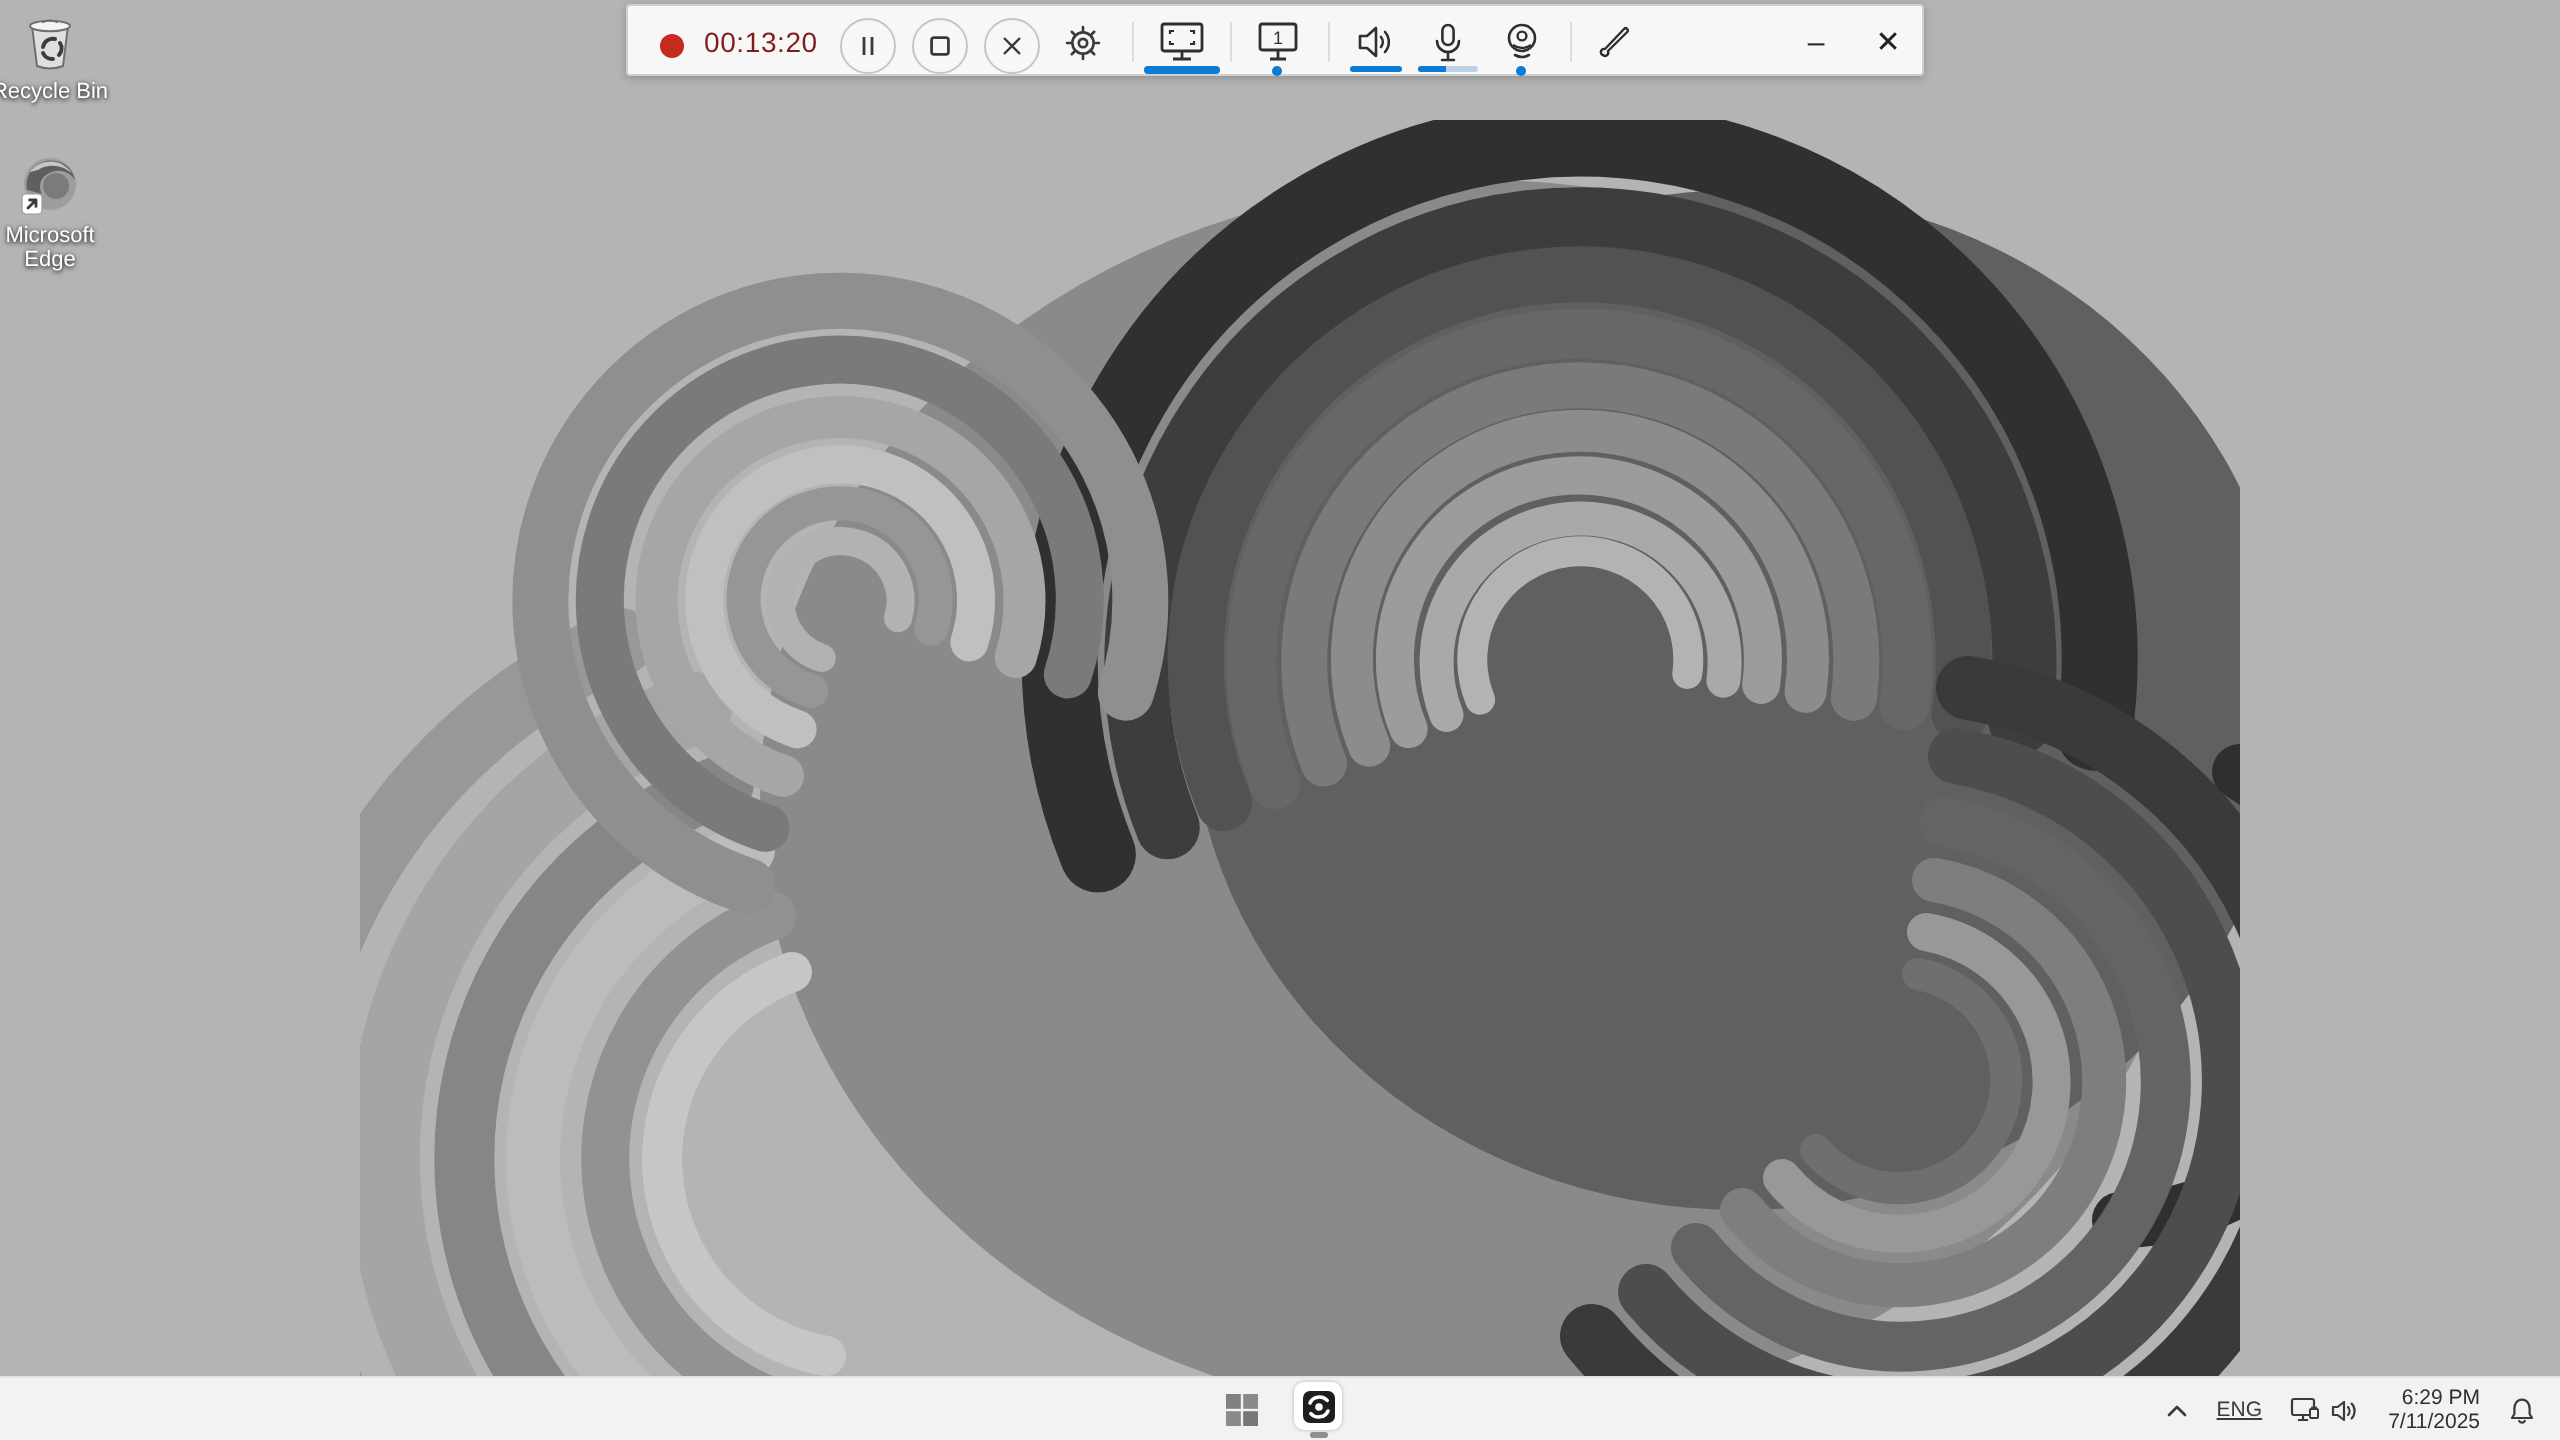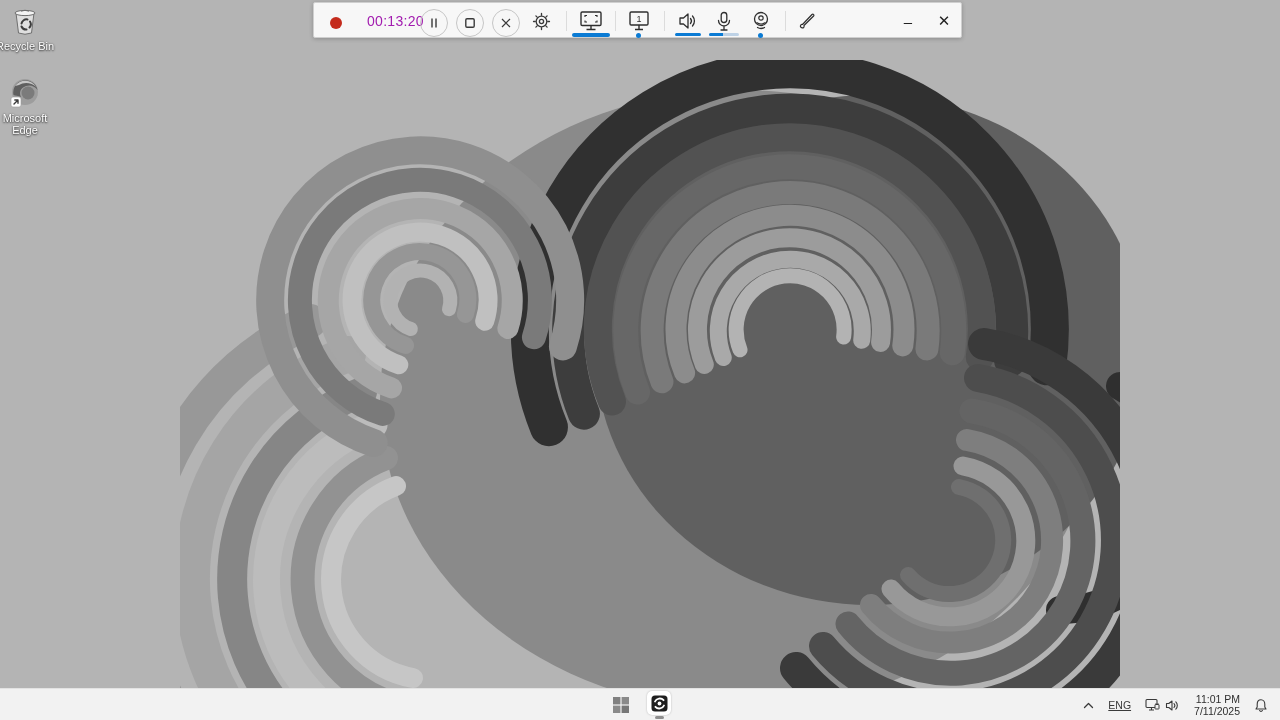--- a/index.html
+++ b/index.html
@@ -13,21 +13,21 @@
   .desktop-icon { position:absolute; width:64px; display:flex; flex-direction:column; align-items:center; cursor:default; }
   .desktop-icon .ic { width:34px; height:34px; display:flex; align-items:center; justify-content:center; }
   .desktop-icon .lbl { margin-top:2px; font-size:11px; line-height:12px; color:#fff; text-align:center;
                        text-shadow:0 1px 2px rgba(0,0,0,.65), 0 0 2px rgba(0,0,0,.5); width:60px; }
 
   
   .toolbar { position:absolute; left:313px; top:2px; width:649px; height:36px; background:#f7f7f7;
              border:1px solid #cfcfcf; border-radius:2px; box-shadow:0 1px 4px rgba(0,0,0,.22); z-index:40; }
   .toolbar .abs { position:absolute; }
   .rec-dot { left:16px; top:14px; width:12px; height:12px; border-radius:50%; background:#c42b1c; }
-  .timer { left:38px; top:0; height:36px; line-height:36px; font-size:14px; color:#a21caf; letter-spacing:.3px;margin-left:15px; }
+  .timer { left:38px; top:0; height:36px; line-height:36px; font-size:14px; color:#7f1d1d; letter-spacing:.3px; }
   .circle-btn { width:28px; height:28px; top:6px; border-radius:50%; border:1px solid #c6c6c6; background:transparent;
                 display:flex; align-items:center; justify-content:center; cursor:pointer; }
   .tool-btn { width:30px; height:32px; top:2px; display:flex; align-items:center; justify-content:center; cursor:pointer; }
   .divider { top:8px; width:1px; height:20px; background:#dcdcdc; }
   .blue-bar { height:4px; border-radius:2px; background:#0b7bd4; top:30px; }
   .blue-dot { width:5px; height:5px; border-radius:50%; background:#0b7bd4; top:30px; }
   .level { top:30px; height:3px; border-radius:2px; background:#bed2e6; overflow:hidden; }
   .level > i { display:block; height:100%; background:#0b7bd4; }
   .win-btn { width:32px; height:32px; top:2px; display:flex; align-items:center; justify-content:center;
              cursor:pointer; font-size:15px; color:#222; }
@@ -265,21 +265,21 @@
         <rect x="10" y="6.5" width="4" height="4.5" rx=".5" fill="#f2f2f2" stroke="#3a3a3a" stroke-width="1"></rect>
         <path d="M11 6.5 V5.2 M13 6.5 V5.2" stroke="#3a3a3a" stroke-width=".9"></path>
       </svg>
       <svg width="15" height="13" viewBox="0 0 15 13">
         <path d="M1.5 4.5 H3.8 L7 2 V11 L3.8 8.5 H1.5 Z" fill="none" stroke="#3a3a3a" stroke-width="1.1" stroke-linejoin="round"></path>
         <path d="M9 4.5 A3 3 0 0 1 9 8.5 M10.8 2.8 A5.3 5.3 0 0 1 10.8 10.2" fill="none" stroke="#3a3a3a" stroke-width="1.1" stroke-linecap="round"></path>
       </svg>
     </div>
     <div class="tray-item tray-clock">
       <div>
-        <div>11:01 PM</div>
+        <div>6:29 PM</div>
         <div>7/11/2025</div>
       </div>
     </div>
     <div class="tray-item">
       <svg width="14" height="15" viewBox="0 0 14 15">
         <path d="M7 1.8 C4.6 1.8 3.2 3.8 3.2 6.2 L3.2 9 L2 11 H12 L10.8 9 L10.8 6.2 C10.8 3.8 9.4 1.8 7 1.8 Z" fill="none" stroke="#3a3a3a" stroke-width="1.1" stroke-linejoin="round"></path>
         <path d="M5.6 12.5 A1.6 1.6 0 0 0 8.4 12.5" fill="none" stroke="#3a3a3a" stroke-width="1.1" stroke-linecap="round"></path>
       </svg>
     </div>
   </div>

